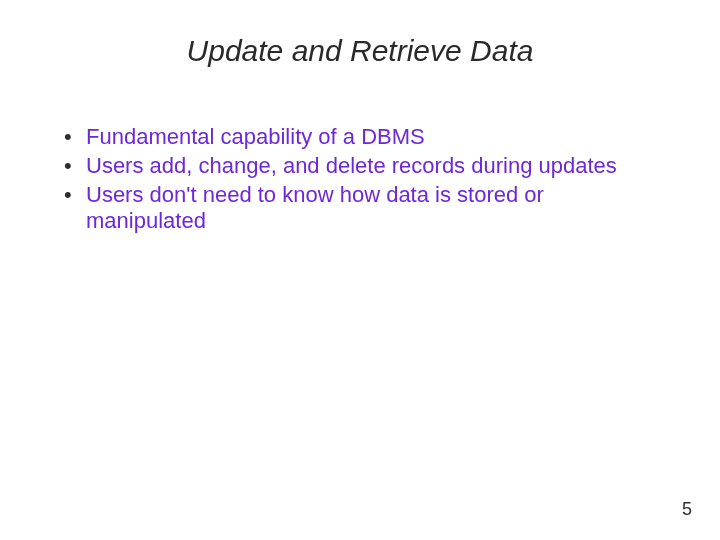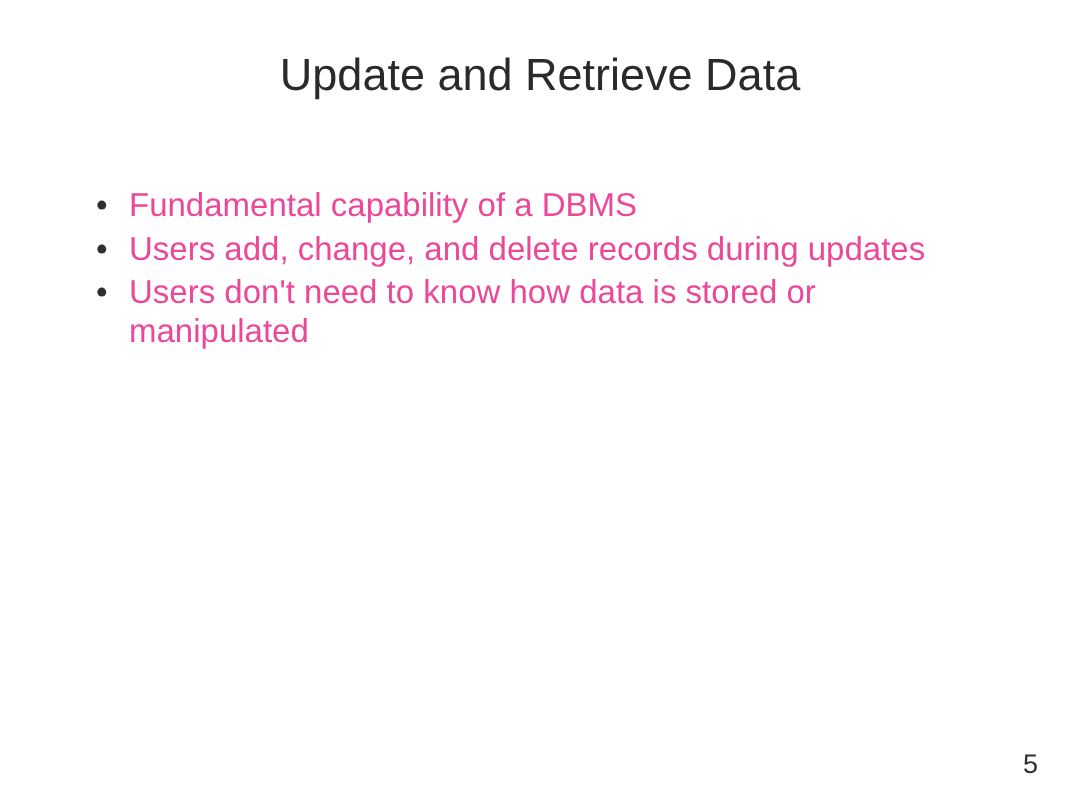--- a/index.html
+++ b/index.html
@@ -14,32 +14,33 @@
       font-family: Arial, Helvetica, sans-serif;
       position: relative;
       color: #333333;
     }
     .title {
       text-align: center;
       font-size: 30px;
       font-weight: normal;
       padding-top: 34px;
       color: #2a2a2a;
+      font-style: italic;
     }
     .bullets {
       list-style: none;
       padding: 0 56px 0 56px;
       margin-top: 56px;
     }
     .bullets li {
       position: relative;
       padding-left: 30px;
       font-size: 22px;
       line-height: 1.22;
-      color: #ec4899;
+      color: #6d28d9;
       margin-bottom: 2px;
     }
     .bullets li::before {
       content: "•";
       position: absolute;
       left: 8px;
       top: 0;
       color: #2f2f2f;
       font-size: 22px;
     }

